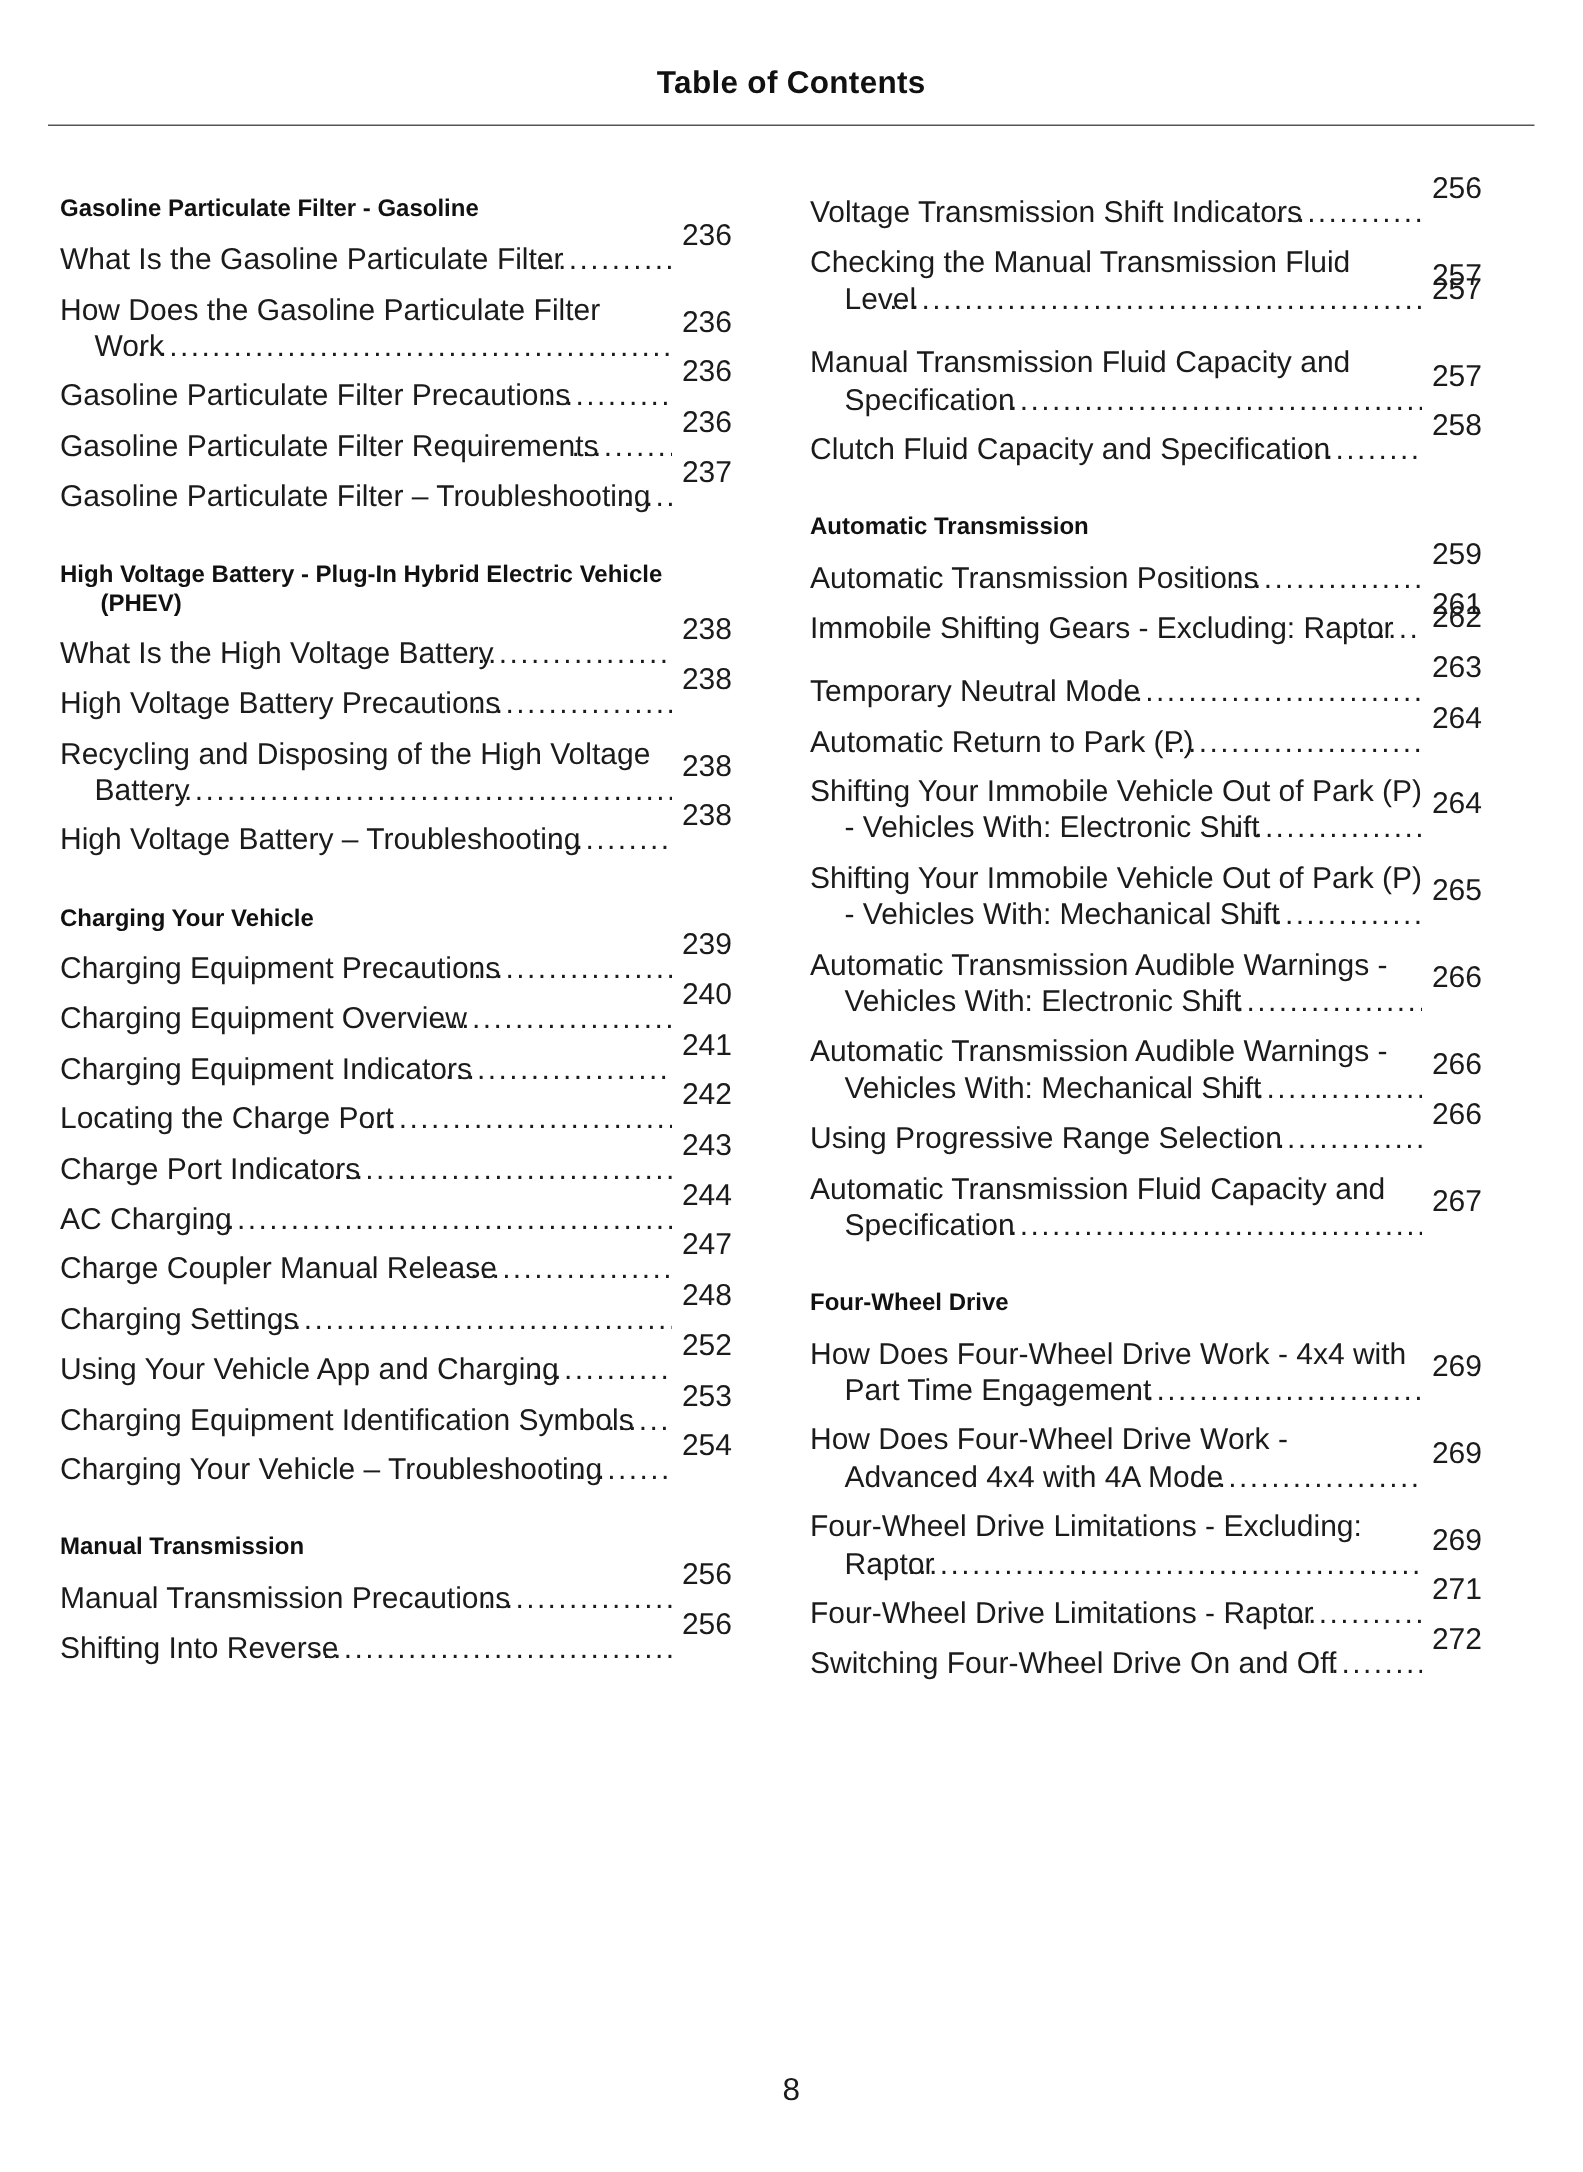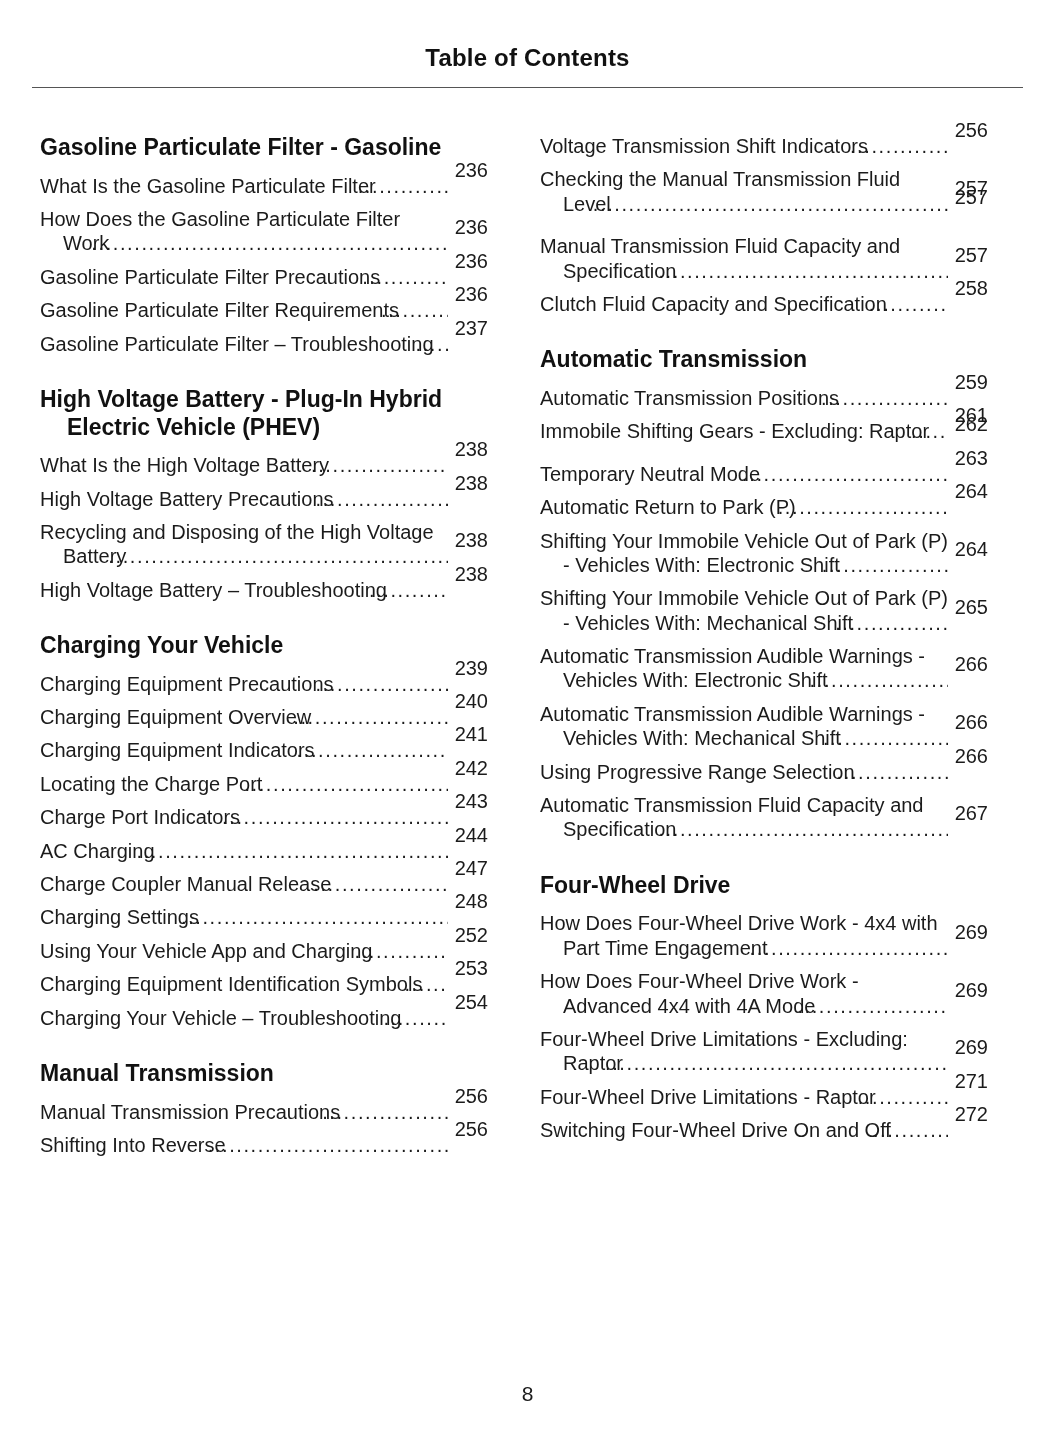--- a/index.html
+++ b/index.html
@@ -8,38 +8,38 @@
     width: 1055px;
     height: 1448px;
     position: relative;
     font-family: "Liberation Sans", "DejaVu Sans", sans-serif;
     color: #1b1b1b;
     overflow: hidden;
   }
   .page { width: 100%; height: 100%; padding: 44px 32px 0; position: relative; }
 
   .title {
-    font-size: 24px;
+    font-size: 21px;
     font-weight: bold;
     text-align: center;
     letter-spacing: 0.2px;
     color: #111;
   }
   .rule { border-bottom: 1.5px solid #555; margin-top: 15px; }
 
   .columns {
     display: flex;
     gap: 52px;
     margin-top: 46px;
     padding-left: 8px;
   }
   .col { width: 448px; flex: 0 0 448px; }
 
   .toc-heading {
-    font-size: 23px;
+    font-size: 16px;
     font-weight: bold;
     line-height: 1.2;
     color: #111;
     margin: 30px 0 12px 0;
     padding-left: 27px;
     text-indent: -27px;
   }
   .col > .toc-heading:first-child { margin-top: 0; }
 
   .toc-entry {

